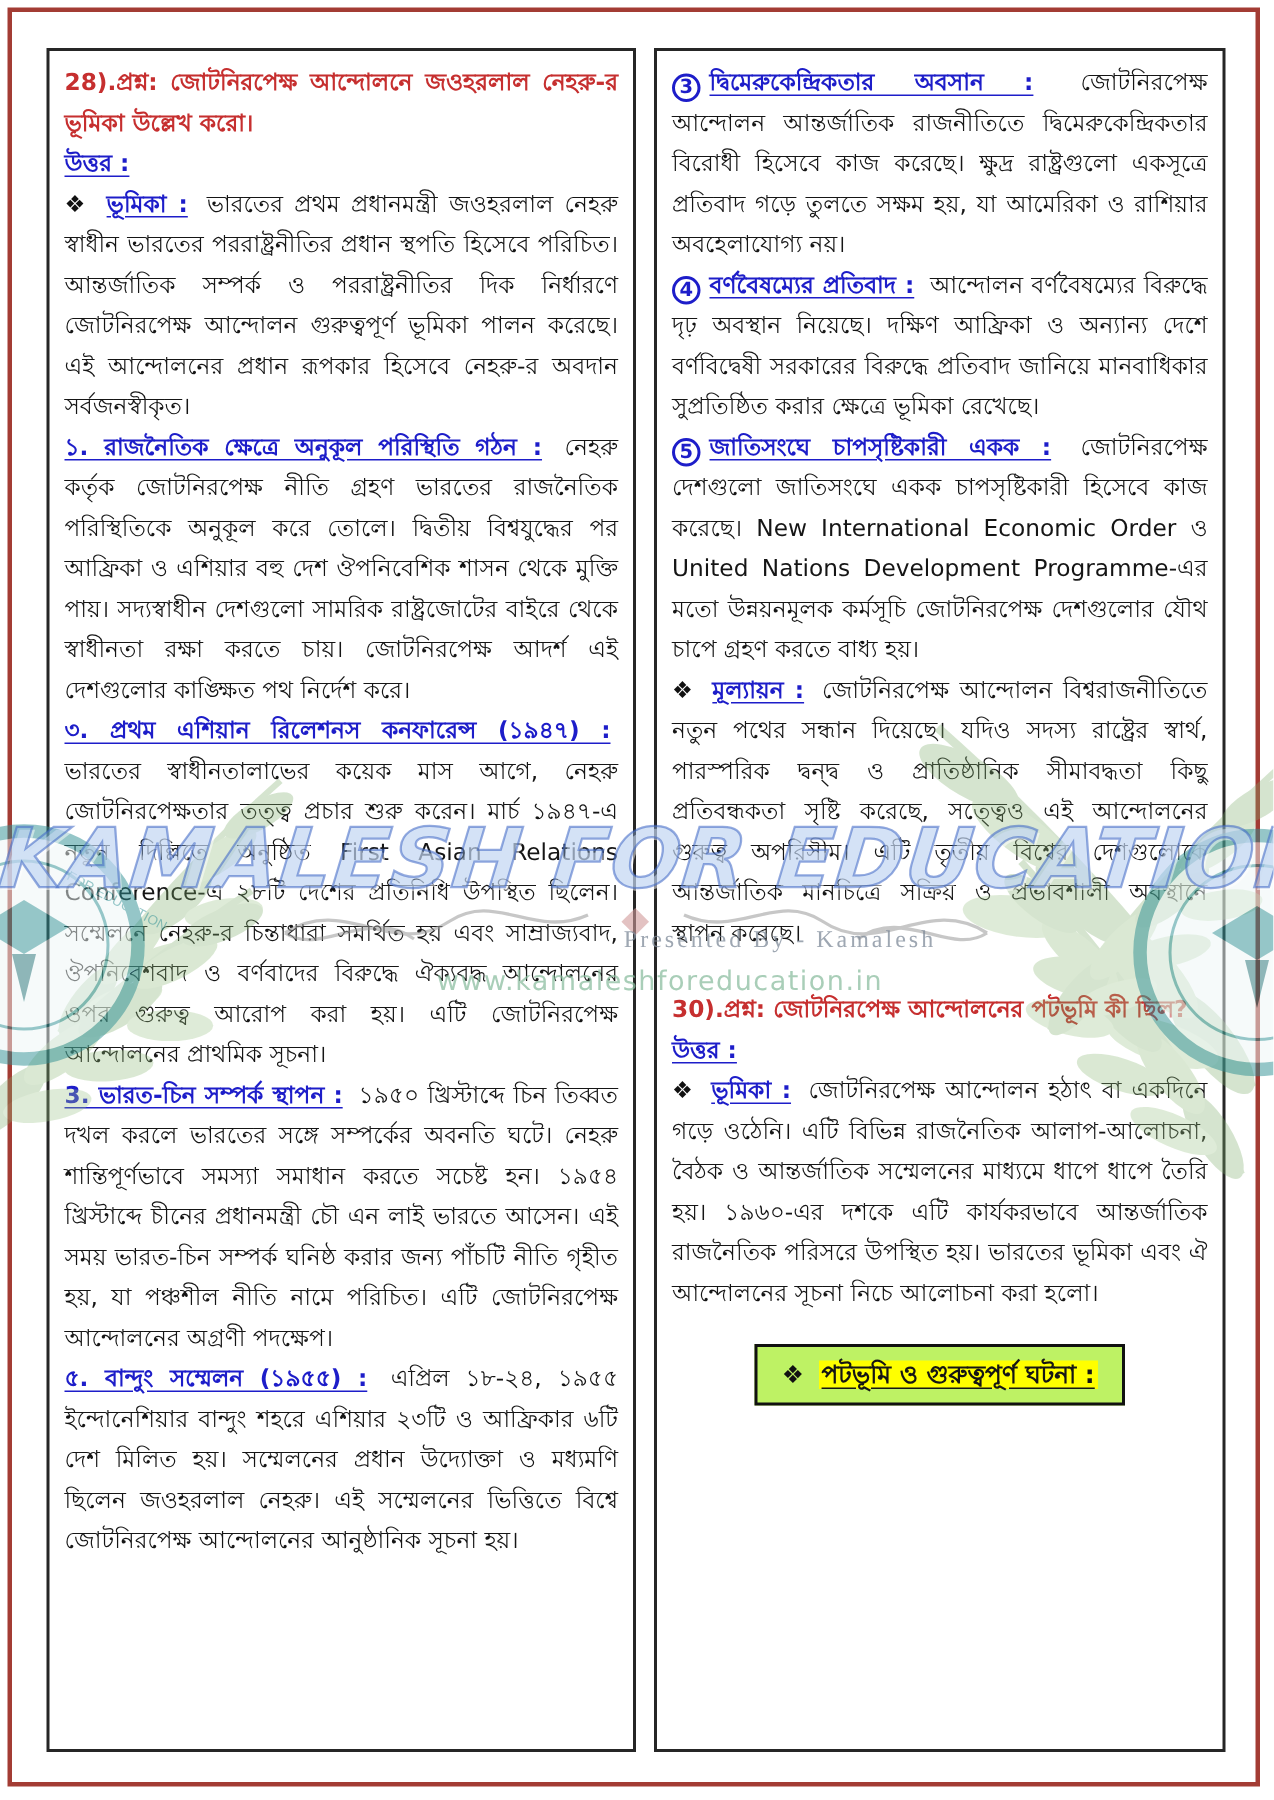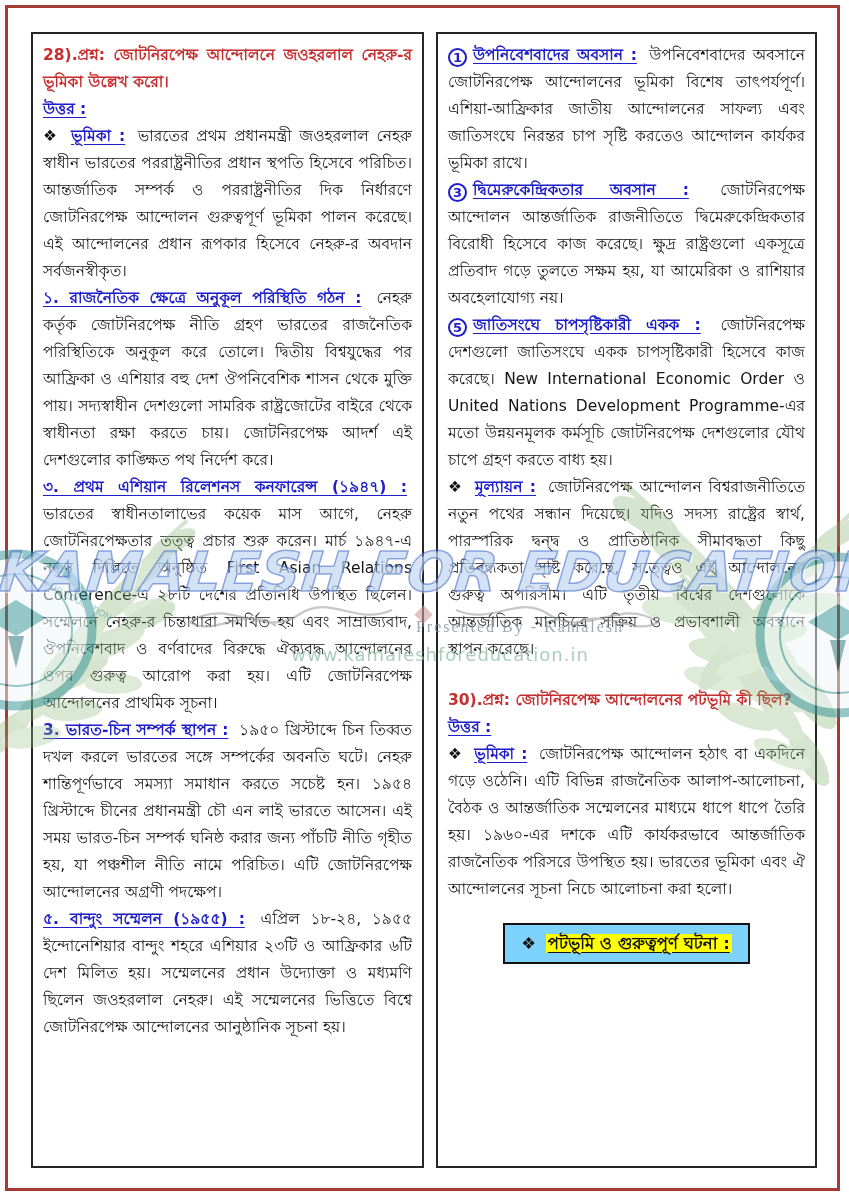--- a/index.html
+++ b/index.html
@@ -29,21 +29,21 @@
   .hl{background:#ffff00;padding:0 2px;}
   .circ{
     display:inline-block;width:19px;height:19px;line-height:16px;box-sizing:border-box;
     border:2px solid #1d1dc9;border-radius:50%;color:#1d1dc9;font-weight:bold;
     text-align:center;font-size:13px;margin-right:6px;vertical-align:-2px;background:#fff;
   }
   .gap-md{margin-top:24px;}
   .center-box-wrap{display:flex;justify-content:center;margin:20px 0 18px 0;}
   .center-box{
     border:2.5px solid #111;padding:5px 16px;font-weight:bold;font-size:16.5px;
-    background:#7dd3fc;
+    background:#bef264;
   }
   
   .wm{position:absolute;left:0;top:0;width:849px;height:1200px;pointer-events:none;z-index:6;}
   .wm-big{
     position:absolute;left:0;top:540px;width:849px;text-align:center;white-space:nowrap;
     font-size:55px;font-weight:bold;font-style:italic;letter-spacing:1px;
     color:rgba(148,182,233,0.40);-webkit-text-stroke:1.5px rgba(62,102,196,0.55);
     transform:skewX(-6deg);
     text-shadow:2px 2px 0 rgba(255,255,255,0.5);
   }
@@ -86,26 +86,26 @@
   </p>
   <p>
     <span class="blue u head">৫. বান্দুং সম্মেলন (১৯৫৫) :</span>
     <span>এপ্রিল ১৮-২৪, ১৯৫৫ ইন্দোনেশিয়ার বান্দুং শহরে এশিয়ার ২৩টি ও আফ্রিকার ৬টি দেশ মিলিত হয়। সম্মেলনের প্রধান উদ্যোক্তা ও মধ্যমণি ছিলেন জওহরলাল নেহরু। এই সম্মেলনের ভিত্তিতে বিশ্বে জোটনিরপেক্ষ আন্দোলনের আনুষ্ঠানিক সূচনা হয়।</span>
   </p>
 
 </div>
 
 <div class="col col-right">
   <p>
-    <span class="circ">1</span><span class="blue u head">উপনিবেশবাদের অবসান :</span>
-    <span>উপনিবেশবাদের অবসানে জোটনিরপেক্ষ আন্দোলনের ভূমিকা বিশেষ তাৎপর্যপূর্ণ। এশিয়া-আফ্রিকার জাতীয় আন্দোলনের সাফল্য এবং জাতিসংঘে নিরন্তর চাপ সৃষ্টি করতেও আন্দোলন কার্যকর ভূমিকা রাখে।</span>
+    <span class="circ">3</span><span class="blue u head">দ্বিমেরুকেন্দ্রিকতার অবসান :</span>
+    <span>জোটনিরপেক্ষ আন্দোলন আন্তর্জাতিক রাজনীতিতে দ্বিমেরুকেন্দ্রিকতার বিরোধী হিসেবে কাজ করেছে। ক্ষুদ্র রাষ্ট্রগুলো একসূত্রে প্রতিবাদ গড়ে তুলতে সক্ষম হয়, যা আমেরিকা ও রাশিয়ার অবহেলাযোগ্য নয়।</span>
   </p>
   <p>
-    <span class="circ">3</span><span class="blue u head">দ্বিমেরুকেন্দ্রিকতার অবসান :</span>
-    <span>জোটনিরপেক্ষ আন্দোলন আন্তর্জাতিক রাজনীতিতে দ্বিমেরুকেন্দ্রিকতার বিরোধী হিসেবে কাজ করেছে। ক্ষুদ্র রাষ্ট্রগুলো একসূত্রে প্রতিবাদ গড়ে তুলতে সক্ষম হয়, যা আমেরিকা ও রাশিয়ার অবহেলাযোগ্য নয়।</span>
+    <span class="circ">4</span><span class="blue u head">বর্ণবৈষম্যের প্রতিবাদ :</span>
+    <span>আন্দোলন বর্ণবৈষম্যের বিরুদ্ধে দৃঢ় অবস্থান নিয়েছে। দক্ষিণ আফ্রিকা ও অন্যান্য দেশে বর্ণবিদ্বেষী সরকারের বিরুদ্ধে প্রতিবাদ জানিয়ে মানবাধিকার সুপ্রতিষ্ঠিত করার ক্ষেত্রে ভূমিকা রেখেছে।</span>
   </p>
   <p>
     <span class="circ">5</span><span class="blue u head">জাতিসংঘে চাপসৃষ্টিকারী একক :</span>
     <span>জোটনিরপেক্ষ দেশগুলো জাতিসংঘে একক চাপসৃষ্টিকারী হিসেবে কাজ করেছে। New International Economic Order ও United Nations Development Programme-এর মতো উন্নয়নমূলক কর্মসূচি জোটনিরপেক্ষ দেশগুলোর যৌথ চাপে গ্রহণ করতে বাধ্য হয়।</span>
   </p>
 
   <p>
     <span class="marker">❖</span>
     <span class="blue u head">মূল্যায়ন :</span>
     <span>জোটনিরপেক্ষ আন্দোলন বিশ্বরাজনীতিতে নতুন পথের সন্ধান দিয়েছে। যদিও সদস্য রাষ্ট্রের স্বার্থ, পারস্পরিক দ্বন্দ্ব ও প্রাতিষ্ঠানিক সীমাবদ্ধতা কিছু প্রতিবন্ধকতা সৃষ্টি করেছে, সত্ত্বেও এই আন্দোলনের গুরুত্ব অপরিসীম। এটি তৃতীয় বিশ্বের দেশগুলোকে আন্তর্জাতিক মানচিত্রে সক্রিয় ও প্রভাবশালী অবস্থানে স্থাপন করেছে।</span>

